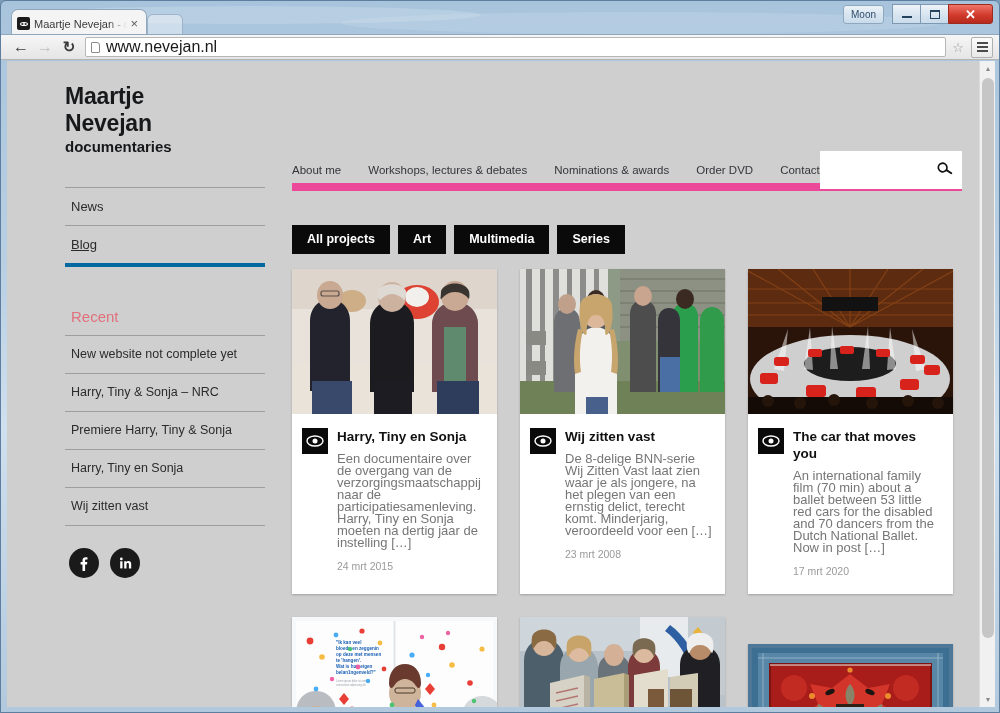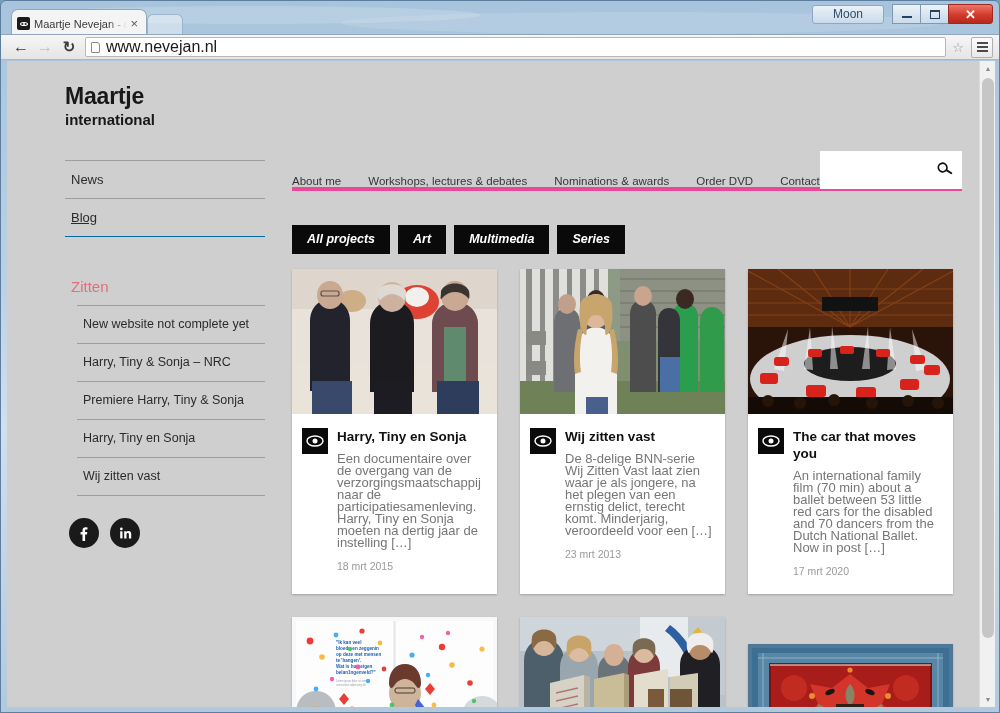--- a/index.html
+++ b/index.html
@@ -60,24 +60,24 @@
     background: linear-gradient(180deg, rgba(255,255,255,.8), rgba(220,232,243,.55));
     margin-left: -1px; font-size: 11px; color: #20405e; cursor: pointer;
   }
   .cbtn:first-child { border-radius: 3px 0 0 3px; }
   #btn-close {
     width: 45px; border-radius: 0 3px 3px 0;
     background: linear-gradient(180deg,#f0766a,#d13b2c 55%,#b72a1d);
     border-color:#9d2b1d; color: #fff; font-size: 13px; font-weight: bold;
   }
   #moon-badge {
-    height:19px; padding:0 20px; margin-right:9px;
+    height:19px; padding:0 7px; margin-right:9px;
     border:1px solid #8ea8c0; border-radius:3px;
     background:linear-gradient(180deg,rgba(255,255,255,.78),rgba(214,228,240,.6));
-    font-size:12px; color:#314f6c; display:flex; align-items:center; cursor:pointer;
+    font-size:10px; color:#314f6c; display:flex; align-items:center; cursor:pointer;
   }
   .min-glyph{width:10px;height:2px;background:#24435f;margin-top:6px;}
   .max-glyph{width:10px;height:9px;border:1px solid #24435f;border-top-width:2px;}
 
   
   #toolbar {
     position: absolute; left: 0; top: 33px; width: 1000px; height: 26px;
     background: linear-gradient(180deg,#f6f6f6,#e5e5e5);
     border-top: 1px solid #8fa7bd;
     border-bottom: 1px solid #b5b5b5;
@@ -132,54 +132,54 @@
   #brand-line1, #brand-line2 {
     font-size: 23px; font-weight: bold; color:#17181a; letter-spacing:-.2px; line-height:27px;
   }
   #brand-sub { font-size: 15px; font-weight: bold; color:#17181a; margin-top:1px; }
   #sidebar-nav { margin-top: 32px; }
   .snav-item {
     border-top: 1px solid #9e9e9e;
     padding: 11px 0 11px 6px;
     font-size: 13px; color: #2b2b2b; cursor: pointer;
   }
-  .snav-item:last-child { border-bottom: 1px solid #0369a1; text-decoration: underline; }
+  .snav-item:last-child { border-bottom: 4px solid #0369a1; text-decoration: underline; }
   #recent-heading { margin-top: 41px; font-size: 15px; color: #e0707b; padding-left:6px; }
-  #recent-list { margin-top: 10px; margin-left: 12px; }
+  #recent-list { margin-top: 10px; }
   .recent-item {
     border-top: 1px solid #9e9e9e;
     padding: 11px 0 11px 6px;
     font-size: 12.5px; color:#2b2b2b; cursor:pointer; line-height:15px;
   }
   .recent-item:last-child { border-bottom: 1px solid #9e9e9e; }
   #social { margin-top: 22px; padding-left:4px; display:flex; gap:11px; }
   .social-icon {
     width: 30px; height: 30px; border-radius: 50%; background:#1a1a1a;
     display:flex; align-items:center; justify-content:center;
     color:#fff; cursor:pointer;
   }
   .social-icon svg { display:block; }
 
   
   #main { position:absolute; left:285px; top:0; width: 670px; }
 
   #topnav {
     position:absolute; left:0; top:96px; width:670px; height:34px;
-    border-bottom: 4px solid #ec4899;
-    display:flex; align-items:flex-end;
+    border-bottom: 8px solid #ec4899;
+    display:flex; align-items:center;
   }
   .topnav-item { font-size: 11.5px; color:#34353a; margin-right:27px; cursor:pointer; white-space:nowrap; }
   #searchbox {
     position:absolute; left:528px; top:90px; width:142px; height:38px;
     background:#fff; display:flex; align-items:center; justify-content:flex-end; padding-right:10px;
     cursor:text;
   }
   #search-glyph { font-size: 15px; color:#111; transform: rotate(-12deg); }
 
-  #filters { position:absolute; left:0; top:164px; display:flex; gap:8px;font-style:italic; }
+  #filters { position:absolute; left:0; top:164px; display:flex; gap:8px; }
   .filter-btn {
     background:#0a0a0a; color:#fff; font-size: 12.5px; font-weight:bold;
     padding: 8px 15px 9px; cursor:pointer; line-height:12px;
   }
 
   #grid {
     position:absolute; left:0; top:208px; width: 670px;
     display:grid; grid-template-columns: 205px 205px 205px; gap: 23px;
   }
   .card { background:#fff; box-shadow: 0 1px 2px rgba(0,0,0,.22); }
@@ -248,28 +248,29 @@
       </div>
   </div>
 
   <div id="viewport">
 
     <div id="page">
       <div id="site">
 
         <div id="sidebar">
           <div id="brand-line1">Maartje</div>
-          <div id="brand-sub">international</div>
+          <div id="brand-line2">Nevejan</div>
+          <div id="brand-sub">documentaries</div>
 
           <div id="sidebar-nav">
             <div class="snav-item">News</div>
             <div class="snav-item">Blog</div>
           </div>
 
-          <div id="recent-heading">Zitten</div>
+          <div id="recent-heading">Recent</div>
           <div id="recent-list">
             <div class="recent-item">New website not complete yet</div>
             <div class="recent-item">Harry, Tiny &amp; Sonja – NRC</div>
             <div class="recent-item">Premiere Harry, Tiny &amp; Sonja</div>
             <div class="recent-item">Harry, Tiny en Sonja</div>
             <div class="recent-item">Wij zitten vast</div>
           </div>
 
           <div id="social">
             <div class="social-icon">
@@ -343,21 +344,21 @@
               <div class="card-body">
                 <div class="eye-badge">
                   <svg width="18" height="12" viewBox="0 0 18 12">
                       <ellipse cx="9" cy="6" rx="8" ry="5" fill="none" stroke="#fff" stroke-width="1.4"></ellipse>
                       <circle cx="9" cy="6" r="2.5" fill="#fff"></circle>
                     </svg>
                 </div>
                 <div class="card-text">
                   <div class="card-title">Harry, Tiny en Sonja</div>
                   <div class="card-desc">Een documentaire over de overgang van de verzorgingsmaatschappij naar de participatiesamenleving. Harry, Tiny en Sonja moeten na dertig jaar de instelling  […]</div>
-                  <div class="card-date">18 mrt 2015</div>
+                  <div class="card-date">24 mrt 2015</div>
                 </div>
               </div>
             </div>
 
             <div class="card">
               <svg class="card-img thumb" viewBox="0 0 205 145" preserveAspectRatio="none">
                 <rect width="205" height="145" fill="#7f8f6f"></rect>
                 <rect x="0" y="0" width="205" height="72" fill="#8d9a85"></rect>
                 <rect x="0" y="0" width="88" height="118" fill="#e3e3e1"></rect>
                 <g fill="#2b2b2b">
@@ -400,21 +401,21 @@
               <div class="card-body">
                 <div class="eye-badge">
                   <svg width="18" height="12" viewBox="0 0 18 12">
                       <ellipse cx="9" cy="6" rx="8" ry="5" fill="none" stroke="#fff" stroke-width="1.4"></ellipse>
                       <circle cx="9" cy="6" r="2.5" fill="#fff"></circle>
                     </svg>
                 </div>
                 <div class="card-text">
                   <div class="card-title">Wij zitten vast</div>
                   <div class="card-desc">De 8-delige BNN-serie Wij Zitten Vast laat zien waar je als jongere, na het plegen van een ernstig delict, terecht komt. Minderjarig, veroordeeld voor een […]</div>
-                  <div class="card-date">23 mrt 2013</div>
+                  <div class="card-date">23 mrt 2008</div>
                 </div>
               </div>
             </div>
 
             <div class="card">
               <svg class="card-img thumb" viewBox="0 0 205 145" preserveAspectRatio="none">
                 <rect width="205" height="145" fill="#2a1309"></rect>
                 <path d="M0 0h205v58H0z" fill="#5d2b10"></path>
                 <g stroke="#8a4517" stroke-width="1.2" opacity=".85">
                   <path d="M102 58L0 2M102 58L30 0M102 58L65 0M102 58L102 0M102 58L140 0M102 58L175 0M102 58L205 2"></path>

